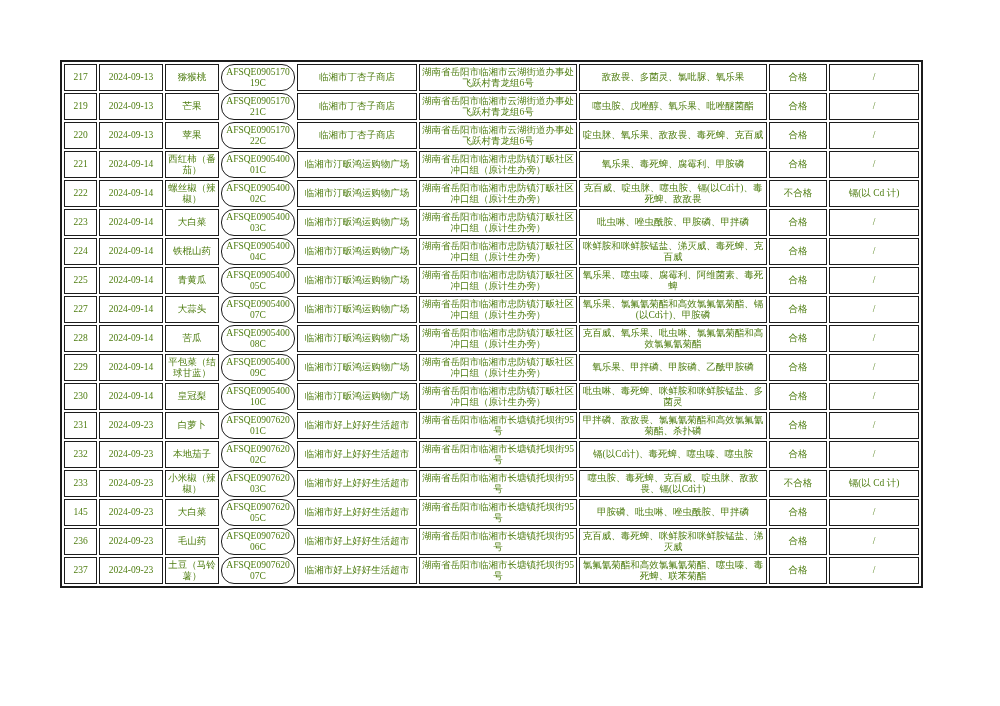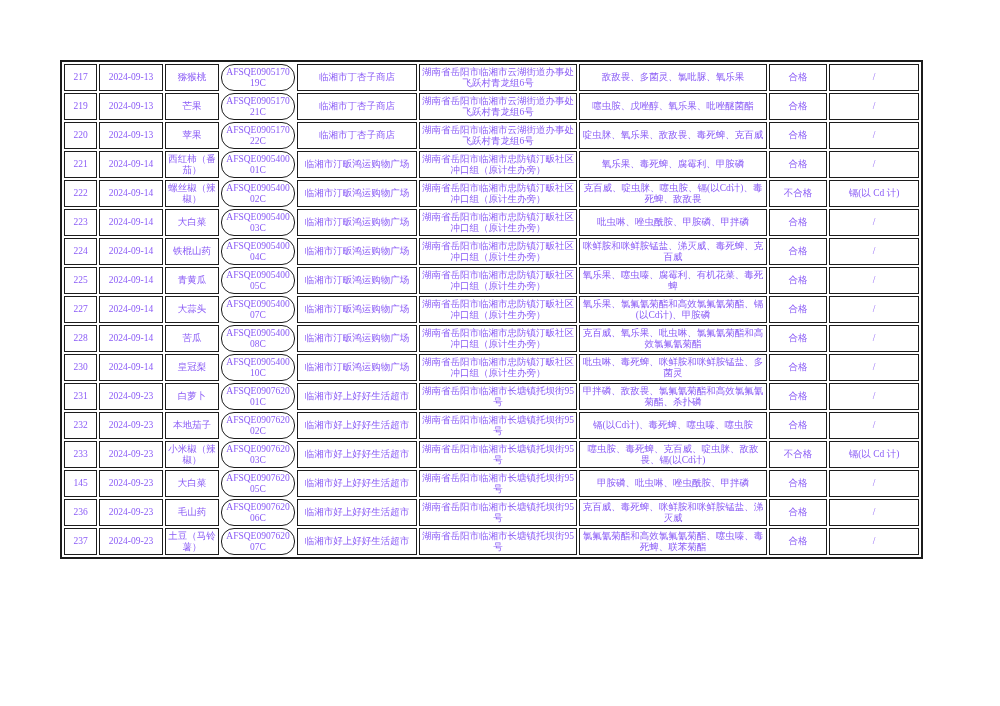--- a/index.html
+++ b/index.html
@@ -7,21 +7,21 @@
     padding: 0;
     background: #ffffff;
   }
   .page {
     position: relative;
     width: 1000px;
     height: 706px;
     background: #ffffff;
     overflow: hidden;
     font-family: "Liberation Serif", "DejaVu Serif", serif;
-    color: #8b5cf6;
+    color: #4d7c0f;
   }
   table.results {
     position: absolute;
     left: 60px;
     top: 60px;
     width: 843px;
     table-layout: fixed;
     border-collapse: separate;
     border-spacing: 2px;
     border: 2px solid #1c1c1c;
@@ -136,21 +136,21 @@
           <td class="col-result">合格</td>
           <td class="col-note">/</td>
         </tr>
         <tr>
           <td class="col-index">225</td>
           <td class="col-date">2024-09-14</td>
           <td class="col-product">青黄瓜</td>
           <td class="col-code">AFSQE090540005C</td>
           <td class="col-store">临湘市汀畈鸿运购物广场</td>
           <td class="col-address">湖南省岳阳市临湘市忠防镇汀畈社区冲口组（原计生办旁）</td>
-          <td class="col-items">氧乐果、噻虫嗪、腐霉利、有机花菜、毒死蜱</td>
+          <td class="col-items">氧乐果、噻虫嗪、腐霉利、阿维菌素、毒死蜱</td>
           <td class="col-result">合格</td>
           <td class="col-note">/</td>
         </tr>
         <tr>
           <td class="col-index">227</td>
           <td class="col-date">2024-09-14</td>
           <td class="col-product">大蒜头</td>
           <td class="col-code">AFSQE090540007C</td>
           <td class="col-store">临湘市汀畈鸿运购物广场</td>
           <td class="col-address">湖南省岳阳市临湘市忠防镇汀畈社区冲口组（原计生办旁）</td>
@@ -159,20 +159,31 @@
           <td class="col-note">/</td>
         </tr>
         <tr>
           <td class="col-index">228</td>
           <td class="col-date">2024-09-14</td>
           <td class="col-product">苦瓜</td>
           <td class="col-code">AFSQE090540008C</td>
           <td class="col-store">临湘市汀畈鸿运购物广场</td>
           <td class="col-address">湖南省岳阳市临湘市忠防镇汀畈社区冲口组（原计生办旁）</td>
           <td class="col-items">克百威、氧乐果、吡虫啉、氯氟氰菊酯和高效氯氟氰菊酯</td>
+          <td class="col-result">合格</td>
+          <td class="col-note">/</td>
+        </tr>
+        <tr>
+          <td class="col-index">229</td>
+          <td class="col-date">2024-09-14</td>
+          <td class="col-product">平包菜（结球甘蓝）</td>
+          <td class="col-code">AFSQE090540009C</td>
+          <td class="col-store">临湘市汀畈鸿运购物广场</td>
+          <td class="col-address">湖南省岳阳市临湘市忠防镇汀畈社区冲口组（原计生办旁）</td>
+          <td class="col-items">氧乐果、甲拌磷、甲胺磷、乙酰甲胺磷</td>
           <td class="col-result">合格</td>
           <td class="col-note">/</td>
         </tr>
         <tr>
           <td class="col-index">230</td>
           <td class="col-date">2024-09-14</td>
           <td class="col-product">皇冠梨</td>
           <td class="col-code">AFSQE090540010C</td>
           <td class="col-store">临湘市汀畈鸿运购物广场</td>
           <td class="col-address">湖南省岳阳市临湘市忠防镇汀畈社区冲口组（原计生办旁）</td>

